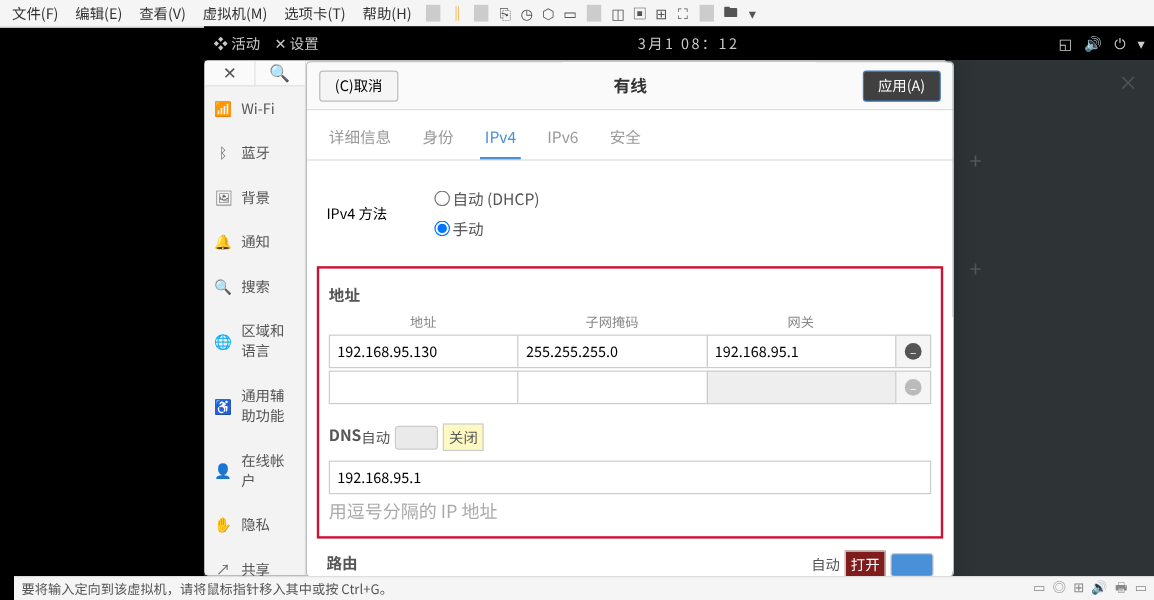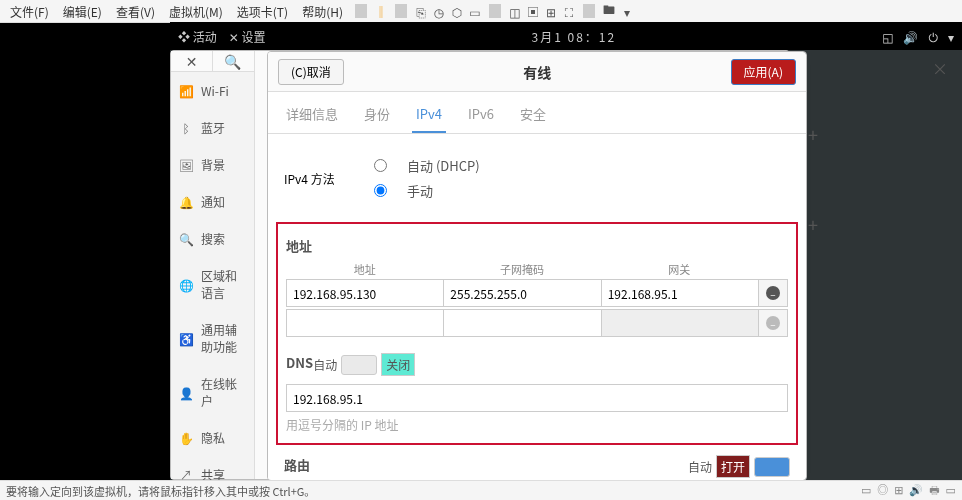--- a/index.html
+++ b/index.html
@@ -17,57 +17,57 @@
 .settings-win{position:absolute;top:50px;left:170px;width:620px;height:430px;background:#fafafa;border:1px solid #bbb;border-radius:4px;display:flex;box-shadow:0 4px 20px rgba(0,0,0,.3)}
 .close-x{position:absolute;top:56px;right:14px;font-size:16px;color:#555;cursor:pointer}
 .sidebar{width:84px;background:#f3f3f3;border-right:1px solid #ddd;display:flex;flex-direction:column}
 .sidebar-head{height:38px;display:flex;border-bottom:1px solid #ddd}
 .sidebar-head button{flex:1;border:none;background:#fafafa;border-right:1px solid #ddd;cursor:pointer;font-size:14px;color:#555}
 .sidebar-head button:last-child{border-right:none}
 .sidebar-item{display:flex;align-items:center;gap:8px;padding:10px 8px;color:#555;cursor:pointer;font-size:12px}
 .sb-ico{width:14px;text-align:center;color:#666}
 .content{flex:1;position:relative}
 .plus{position:absolute;right:-34px;width:20px;height:20px;font-size:18px;color:#555;text-align:center}
-.dialog{position:absolute;left:12px;top:0;width:540px;height:430px;background:#fff;border:1px solid #bbb;border-radius:4px;overflow-y:auto}
+.dialog{position:absolute;left:0;top:0;width:540px;height:430px;background:#fff;border:1px solid #bbb;border-radius:4px;overflow-y:auto}
 .dlg-head{height:40px;display:flex;align-items:center;justify-content:space-between;padding:0 10px;border-bottom:1px solid #ddd;background:#fafafa}
 .btn{height:26px;padding:0 12px;border:1px solid #bbb;border-radius:3px;background:#f5f5f5;cursor:pointer;font-size:12px}
-.btn-primary{background:#b91c1c;color:#fff;border-color:#3b7bc4}
+.btn-primary{background:#404040;color:#fff;border-color:#3b7bc4}
 .dlg-title{font-weight:bold;font-size:14px}
 .tabs{display:flex;padding:6px 14px 0;gap:18px;border-bottom:1px solid #ddd}
 .tab{padding:6px 4px 8px;color:#999;cursor:pointer;font-size:13px}
 .tab.active{color:#4a90d9;border-bottom:2px solid #4a90d9}
 .section{padding:10px 16px}
 .method-row{display:flex;align-items:center;margin:6px 0}
 .method-label{width:90px;font-weight:normal;color:#000000}
 .method-opts{flex:1;display:flex}
 .radio-col{flex:1}
-.radio-row{display:flex;align-items:center;gap:20px;margin:6px 0;font-size:13px;color:#555}
+.radio-row{display:flex;align-items:center;gap:2px;margin:6px 0;font-size:13px;color:#555}
 .radio-row input{margin:0}
 .red-box{border:2px solid #c13;margin:0 8px;padding:10px 8px}
 .sec-title{font-weight:bold;font-size:13px;color:#555;margin:2px 0 6px}
 .addr-head{display:flex;font-size:11px;color:#888}
 .addr-head div{flex:1;text-align:center}
 .addr-head div:last-child{width:30px;flex:0 0 30px}
 .addr-row{display:flex;margin:2px 0}
 .addr-row input{flex:1;height:28px;border:1px solid #ccc;padding:0 6px;font-size:12px;margin-left:-1px}
 .addr-row input:first-child{margin-left:0}
 .del-btn{width:30px;height:28px;border:1px solid #ccc;background:#f5f5f5;cursor:pointer;display:flex;align-items:center;justify-content:center;margin-left:-1px}
 .del-circle{width:14px;height:14px;border-radius:50%;background:#555;color:#fff;font-size:10px;display:flex;align-items:center;justify-content:center}
 .dns-head{display:flex;align-items:center;margin-top:14px}
 .toggle{display:flex;align-items:center;gap:4px;font-size:12px;color:#555}
 .switch{width:36px;height:20px;border:1px solid #ccc;border-radius:3px;position:relative;background:#eaeaea;cursor:pointer}
 .switch-on{background:#4a90d9}
-.sw-label{font-size:12px;border:1px solid #ccc;padding:2px 4px;background:#5eead4}
+.sw-label{font-size:12px;border:1px solid #ccc;padding:2px 4px;background:#fef9c3}
 .sw-label.on{background:#7f1d1d;color:#fff}
 .dns-input{width:100%;height:28px;border:1px solid #ccc;padding:0 6px;margin-top:6px;font-size:12px}
-.hint{font-size:12px;color:#aaa;margin-top:4px}
+.hint{font-size:15px;color:#aaa;margin-top:4px}
 .route{display:flex;justify-content:space-between;padding:8px 16px 0}
 .route-head-cols{display:flex;padding:0 16px;font-size:11px;color:#888}
 .route-head-cols div{flex:1;text-align:center}
-.statusbar{position:absolute;bottom:0;left:0;right:0;height:20px;background:#f5f5f5;border-top:1px solid #ddd;display:flex;align-items:center;justify-content:space-between;padding:0 6px;font-size:11px;color:#555}
+.statusbar{position:absolute;bottom:0;left:12px;right:0;height:20px;background:#f5f5f5;border-top:1px solid #ddd;display:flex;align-items:center;justify-content:space-between;padding:0 6px;font-size:11px;color:#555}
 .tray{display:flex;gap:6px}
 .tray span{color:#888}
 </style>
 </head>
 <body>
 
 <div class="vm-menubar">
   <span>文件(F)</span>
   <span>编辑(E)</span>
   <span>查看(V)</span>

